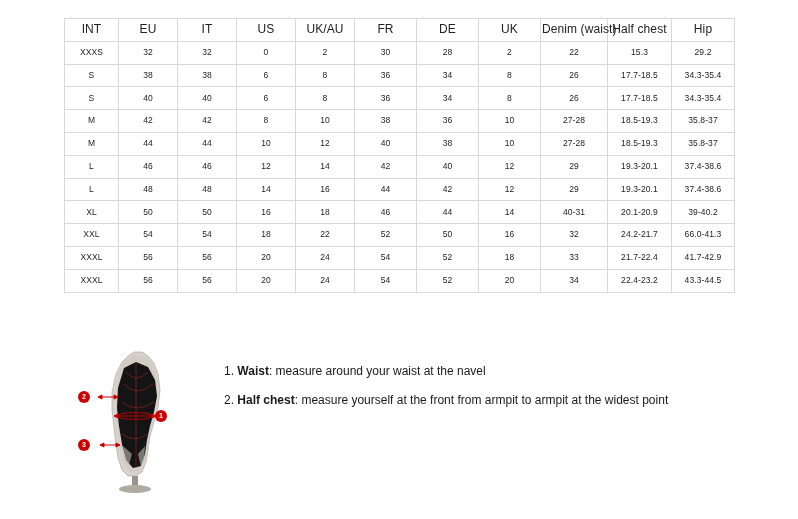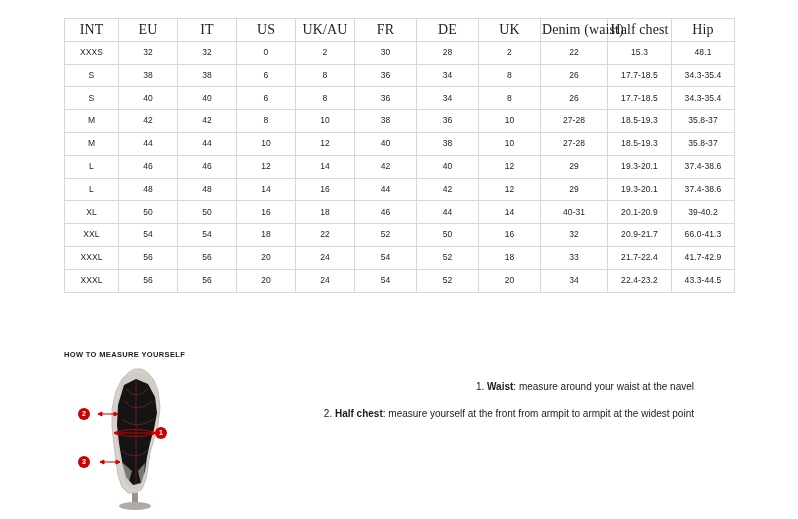--- a/index.html
+++ b/index.html
@@ -40,23 +40,22 @@
     vertical-align: middle;
     font-size: 8.5px;
     font-weight: normal;
     color: #222;
     padding: 0 1px;
     line-height: 1.1;
     letter-spacing: 0.1px;
     white-space: nowrap;
   }
   table.size-table thead th {
-    font-size: 14px;
+    font-size: 12px;
     color: #222;
-    font-family: Liberation Serif, serif;
   }
   
   col.c0 { width: 54px; }
   col.c1 { width: 59px; }
   col.c2 { width: 59px; }
   col.c3 { width: 59px; }
   col.c4 { width: 59px; }
   col.c5 { width: 62px; }
   col.c6 { width: 62px; }
   col.c7 { width: 62px; }
@@ -90,26 +89,25 @@
     margin-left: 20px;
     flex: none;
   }
   #instructions {
     margin-left: 22px;
     padding-top: 14px;
     flex: none;
     width: 470px;
   }
   .instr-line {
-    font-size: 10px;
+    font-size: 12px;
     color: #1a1a1a;
     line-height: 1.25;
     margin-bottom: 14px;
     white-space: nowrap;
-    text-align: right;
   }
   .instr-line b { font-weight: bold; }
 
   
   .fig-svg { position: absolute; left: 0; top: 0; }
 
   .bullet {
     position: absolute;
     width: 12px;
     height: 12px;
@@ -165,21 +163,21 @@
             <td>XXXS</td>
             <td>32</td>
             <td>32</td>
             <td>0</td>
             <td>2</td>
             <td>30</td>
             <td>28</td>
             <td>2</td>
             <td>22</td>
             <td>15.3</td>
-            <td>48.1</td>
+            <td>29.2</td>
           </tr>
           <tr>
             <td>S</td>
             <td>38</td>
             <td>38</td>
             <td>6</td>
             <td>8</td>
             <td>36</td>
             <td>34</td>
             <td>8</td>
@@ -268,21 +266,21 @@
           <tr>
             <td>XXL</td>
             <td>54</td>
             <td>54</td>
             <td>18</td>
             <td>22</td>
             <td>52</td>
             <td>50</td>
             <td>16</td>
             <td>32</td>
-            <td>20.9-21.7</td>
+            <td>24.2-21.7</td>
             <td>66.0-41.3</td>
           </tr>
           <tr>
             <td>XXXL</td>
             <td>56</td>
             <td>56</td>
             <td>20</td>
             <td>24</td>
             <td>54</td>
             <td>52</td>
@@ -302,21 +300,20 @@
             <td>20</td>
             <td>34</td>
             <td>22.4-23.2</td>
             <td>43.3-44.5</td>
           </tr>
         </tbody>
     </table>
   </div>
 
   <div id="measure-section">
-    <div id="measure-title">HOW TO MEASURE YOURSELF</div>
     <div id="measure-body">
 
       <div id="figure-box">
         <svg class="fig-svg" width="118" height="145" viewBox="0 0 118 145">
 
           <path d="M44 6 L50 2 L58 2 L64 6 L70 13 L74 24 L76 40 L74 58 L70 72 L66 86 L64 100 L62 112 L58 122 L52 126 L44 126 L38 120 L34 108 L32 94 L30 78 L28 60 L28 42 L32 24 L38 12 Z" fill="#d7d2cb" stroke="#b9b3ab" stroke-width="0.8"></path>
 
           <path d="M40 10 L50 5 L62 7 L70 16 L73 32 L72 50 L68 66 L64 82 L62 98 L60 112 L55 122 L46 122 L40 112 L37 96 L34 78 L32 58 L33 38 L36 20 Z" fill="#cfc9c1" opacity="0.7"></path>
 
           <path d="M40 18 L52 12 L64 17 L71 30 L73 46 L70 62 L66 76 L63 90 L61 104 L57 116 L49 118 L42 110 L38 94 L35 76 L33 58 L34 38 Z" fill="#141414"></path>

